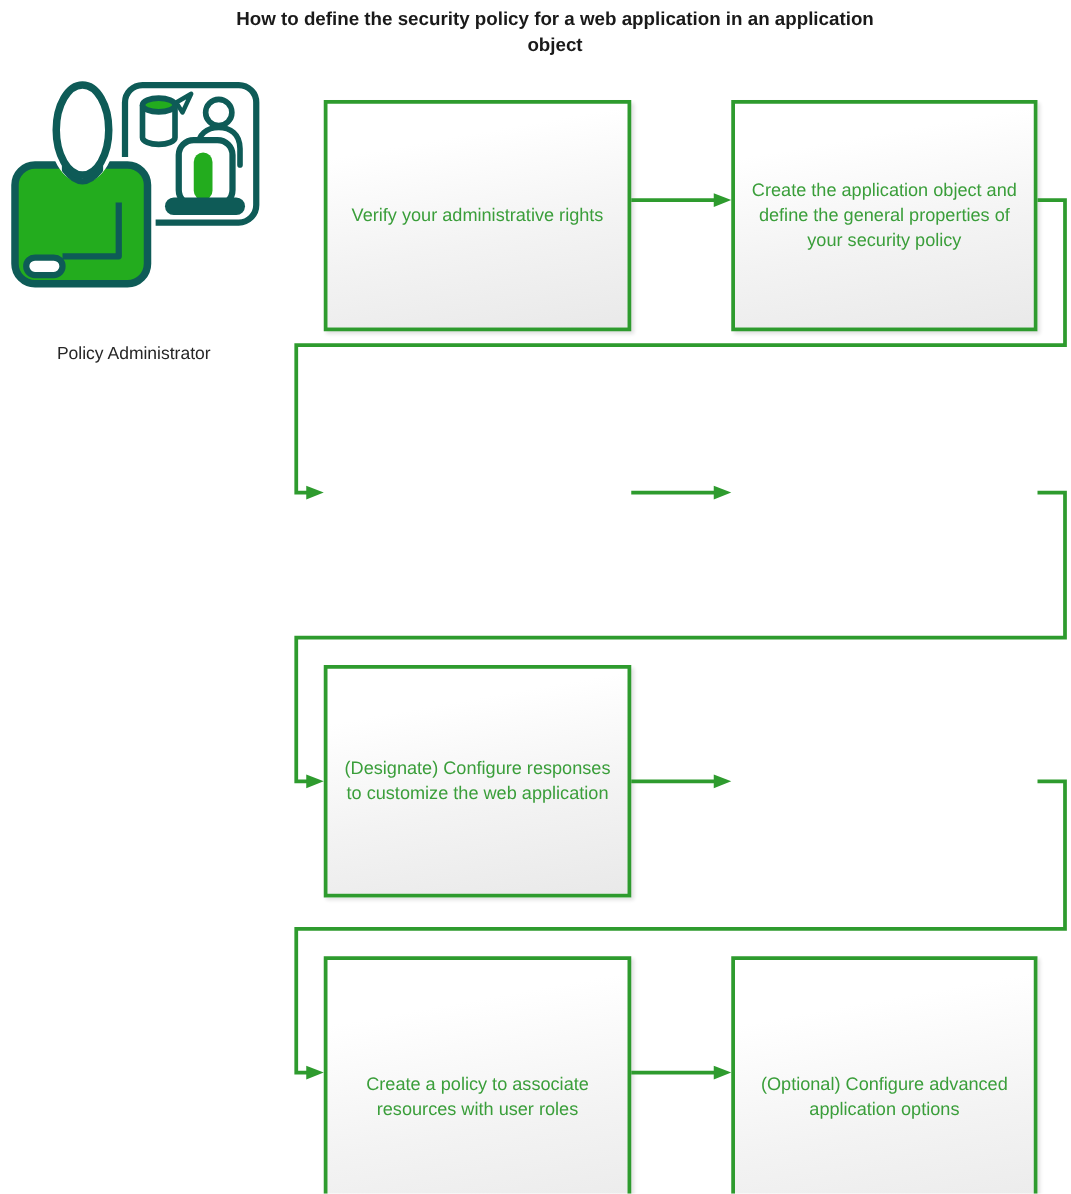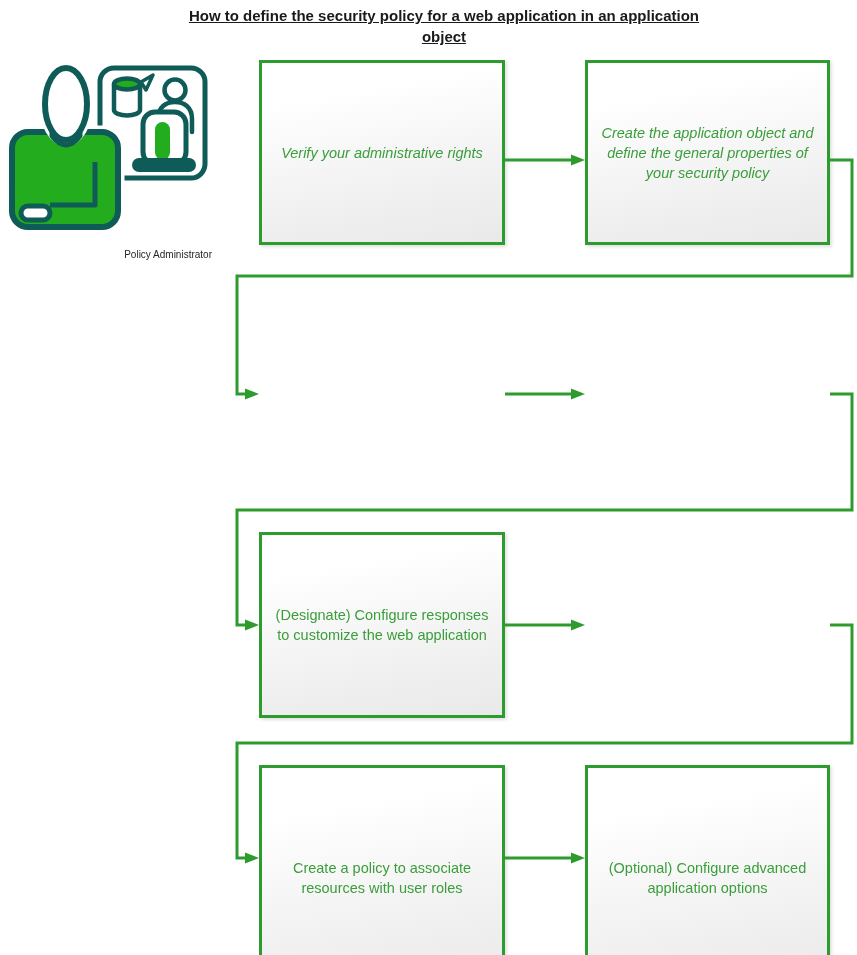--- a/index.html
+++ b/index.html
@@ -3,41 +3,40 @@
 <meta charset="utf-8">
 <style>
   html,body{margin:0;padding:0;background:#fff;}
   body{width:857px;height:955px;font-family:"Liberation Sans", sans-serif;}
   #canvas{position:relative;width:857px;height:955px;background:#fff;overflow:hidden;}
 
   .title{
     position:absolute;top:5px;left:184px;width:520px;
     text-align:center;font-weight:bold;font-size:15px;line-height:21px;
     color:var(--title-text,#1a1a1a);
-    text-decoration:underline;
   }
 
   .actor-icon{position:absolute;left:8px;top:62px;width:200px;height:178px;}
   .actor-label{
-    position:absolute;left:2px;top:249px;width:210px;text-align:right;
-    font-size:10px;color:var(--label-text,#262626);
+    position:absolute;left:2px;top:274px;width:210px;text-align:center;
+    font-size:14px;color:var(--label-text,#262626);
   }
 
   .step{
     position:absolute;box-sizing:border-box;
     display:flex;align-items:center;justify-content:center;text-align:center;
     border:3px solid var(--box-border,#2e9b2e);
     background:linear-gradient(170deg,#ffffff 20%,#f3f3f3 60%,#e9e9e9 100%);
     color:var(--box-text,#3a9e3a);
     font-size:14.5px;line-height:20px;padding:0 12px;
     box-shadow:2px 2px 3px rgba(0,0,0,0.12);
   }
   .c1{left:259px;width:246px;}
   .c2{left:585px;width:245px;}
-  .r1{top:60px;height:185px;font-style:italic;}
+  .r1{top:80px;height:185px;}
   .r2{top:302px;height:185px;}
   .r3{top:532px;height:186px;}
   .r4{top:765px;height:226px;}
 
   #connectors{position:absolute;left:0;top:0;pointer-events:none;}
   .conn{fill:none;stroke:var(--connector,#2e9b2e);stroke-width:3;}
   .arrowhead{fill:var(--connector,#2e9b2e);stroke:none;}
 
   .teal-stroke{stroke:var(--icon-outline,#0e5b57);}
   .green-fill{fill:var(--icon-green,#23ac1e);}

